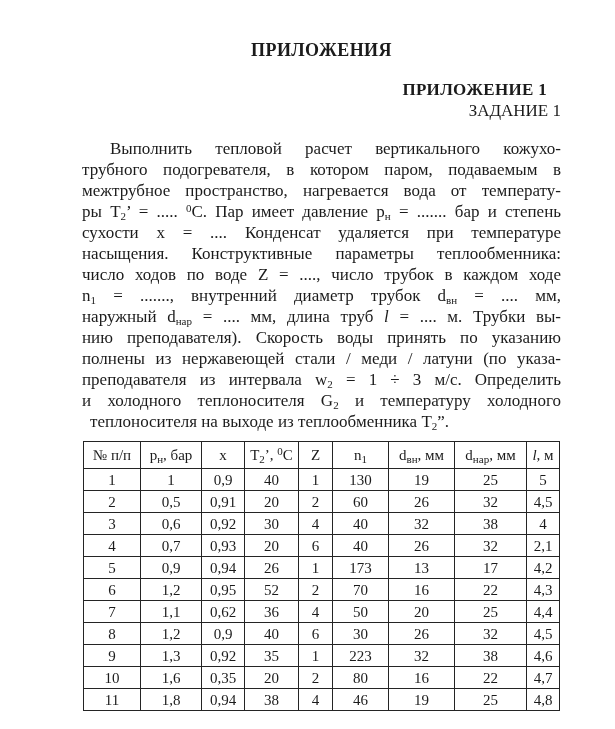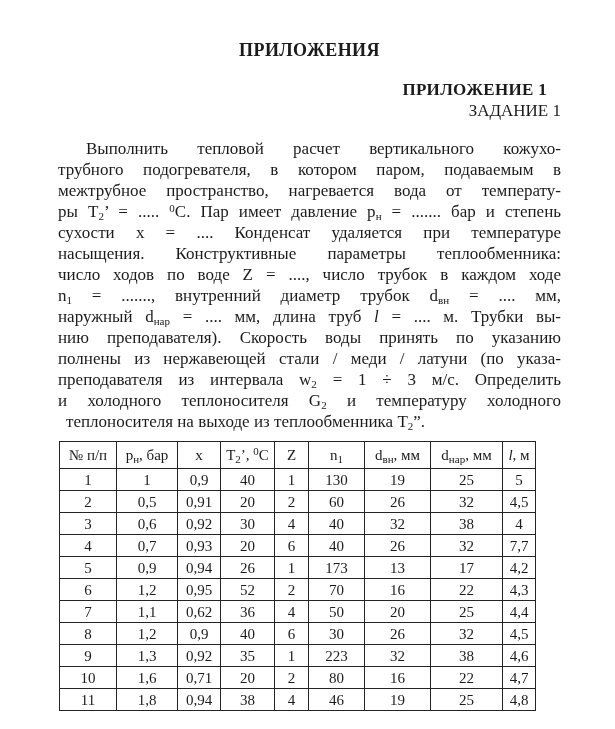--- a/index.html
+++ b/index.html
@@ -1,21 +1,21 @@
 <!DOCTYPE html>
 <html><head>
 <meta charset="utf-8">
 <style>
   html,body { margin:0; padding:0; background:#ffffff; }
   .page {
     position:relative;
     width:615px; height:729px;
     overflow:hidden;
     box-sizing:border-box;
-    padding:40px 54px 0 58px;
+    padding:40px 54px 0 82px;
     background:#ffffff;
     color:#1b1b1b;
     font-family:"Liberation Serif","DejaVu Serif",serif;
   }
   .h-title  { text-align:center; font-weight:bold; font-size:18px; line-height:20px; letter-spacing:0.4px; }
   .h-appendix { text-align:right; padding-right:14px; font-weight:bold; font-size:17px; line-height:17px; margin-top:21px; letter-spacing:0.3px; }
   .h-task   { text-align:right; font-size:17px; line-height:17px; margin-top:4px; }
   .para     { margin-top:19px; font-size:17px; line-height:21px; }
   .pline    { text-align:justify; text-align-last:justify; -moz-text-align-last:justify; }
   .pline.first { text-indent:28px; }
@@ -130,21 +130,21 @@
         </tr>
         <tr>
           <td>4</td>
           <td>0,7</td>
           <td>0,93</td>
           <td>20</td>
           <td>6</td>
           <td>40</td>
           <td>26</td>
           <td>32</td>
-          <td>7,7</td>
+          <td>2,1</td>
         </tr>
         <tr>
           <td>5</td>
           <td>0,9</td>
           <td>0,94</td>
           <td>26</td>
           <td>1</td>
           <td>173</td>
           <td>13</td>
           <td>17</td>
@@ -190,21 +190,21 @@
           <td>35</td>
           <td>1</td>
           <td>223</td>
           <td>32</td>
           <td>38</td>
           <td>4,6</td>
         </tr>
         <tr>
           <td>10</td>
           <td>1,6</td>
-          <td>0,71</td>
+          <td>0,35</td>
           <td>20</td>
           <td>2</td>
           <td>80</td>
           <td>16</td>
           <td>22</td>
           <td>4,7</td>
         </tr>
         <tr>
           <td>11</td>
           <td>1,8</td>

